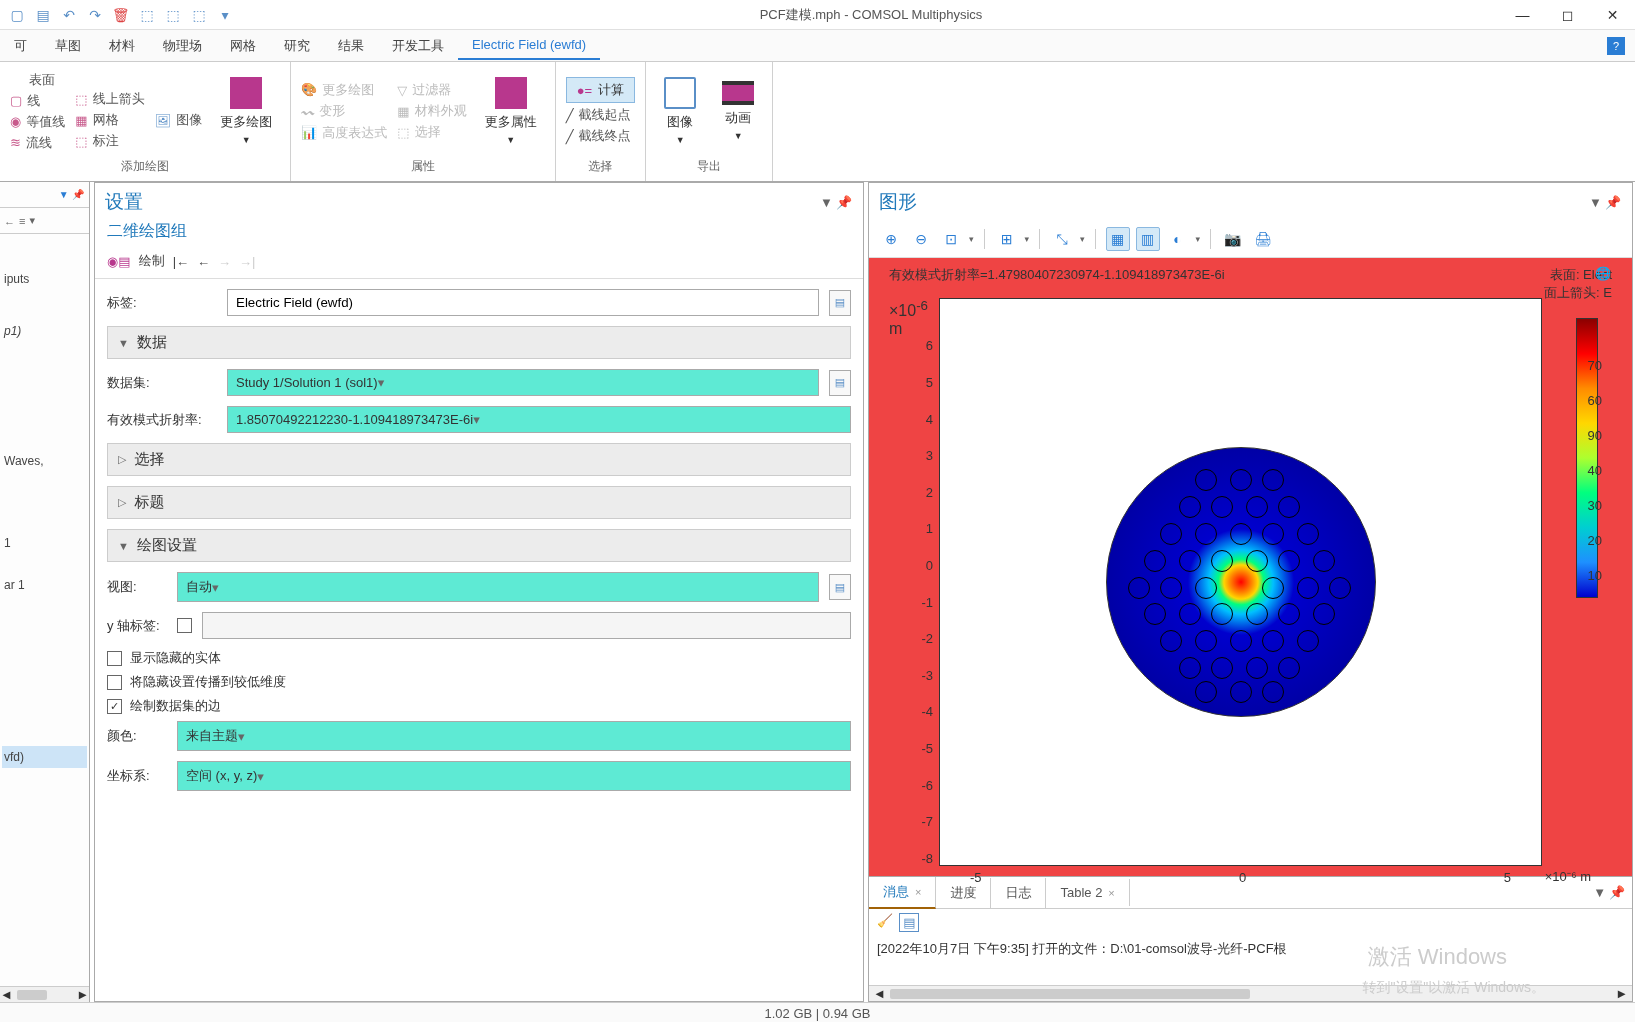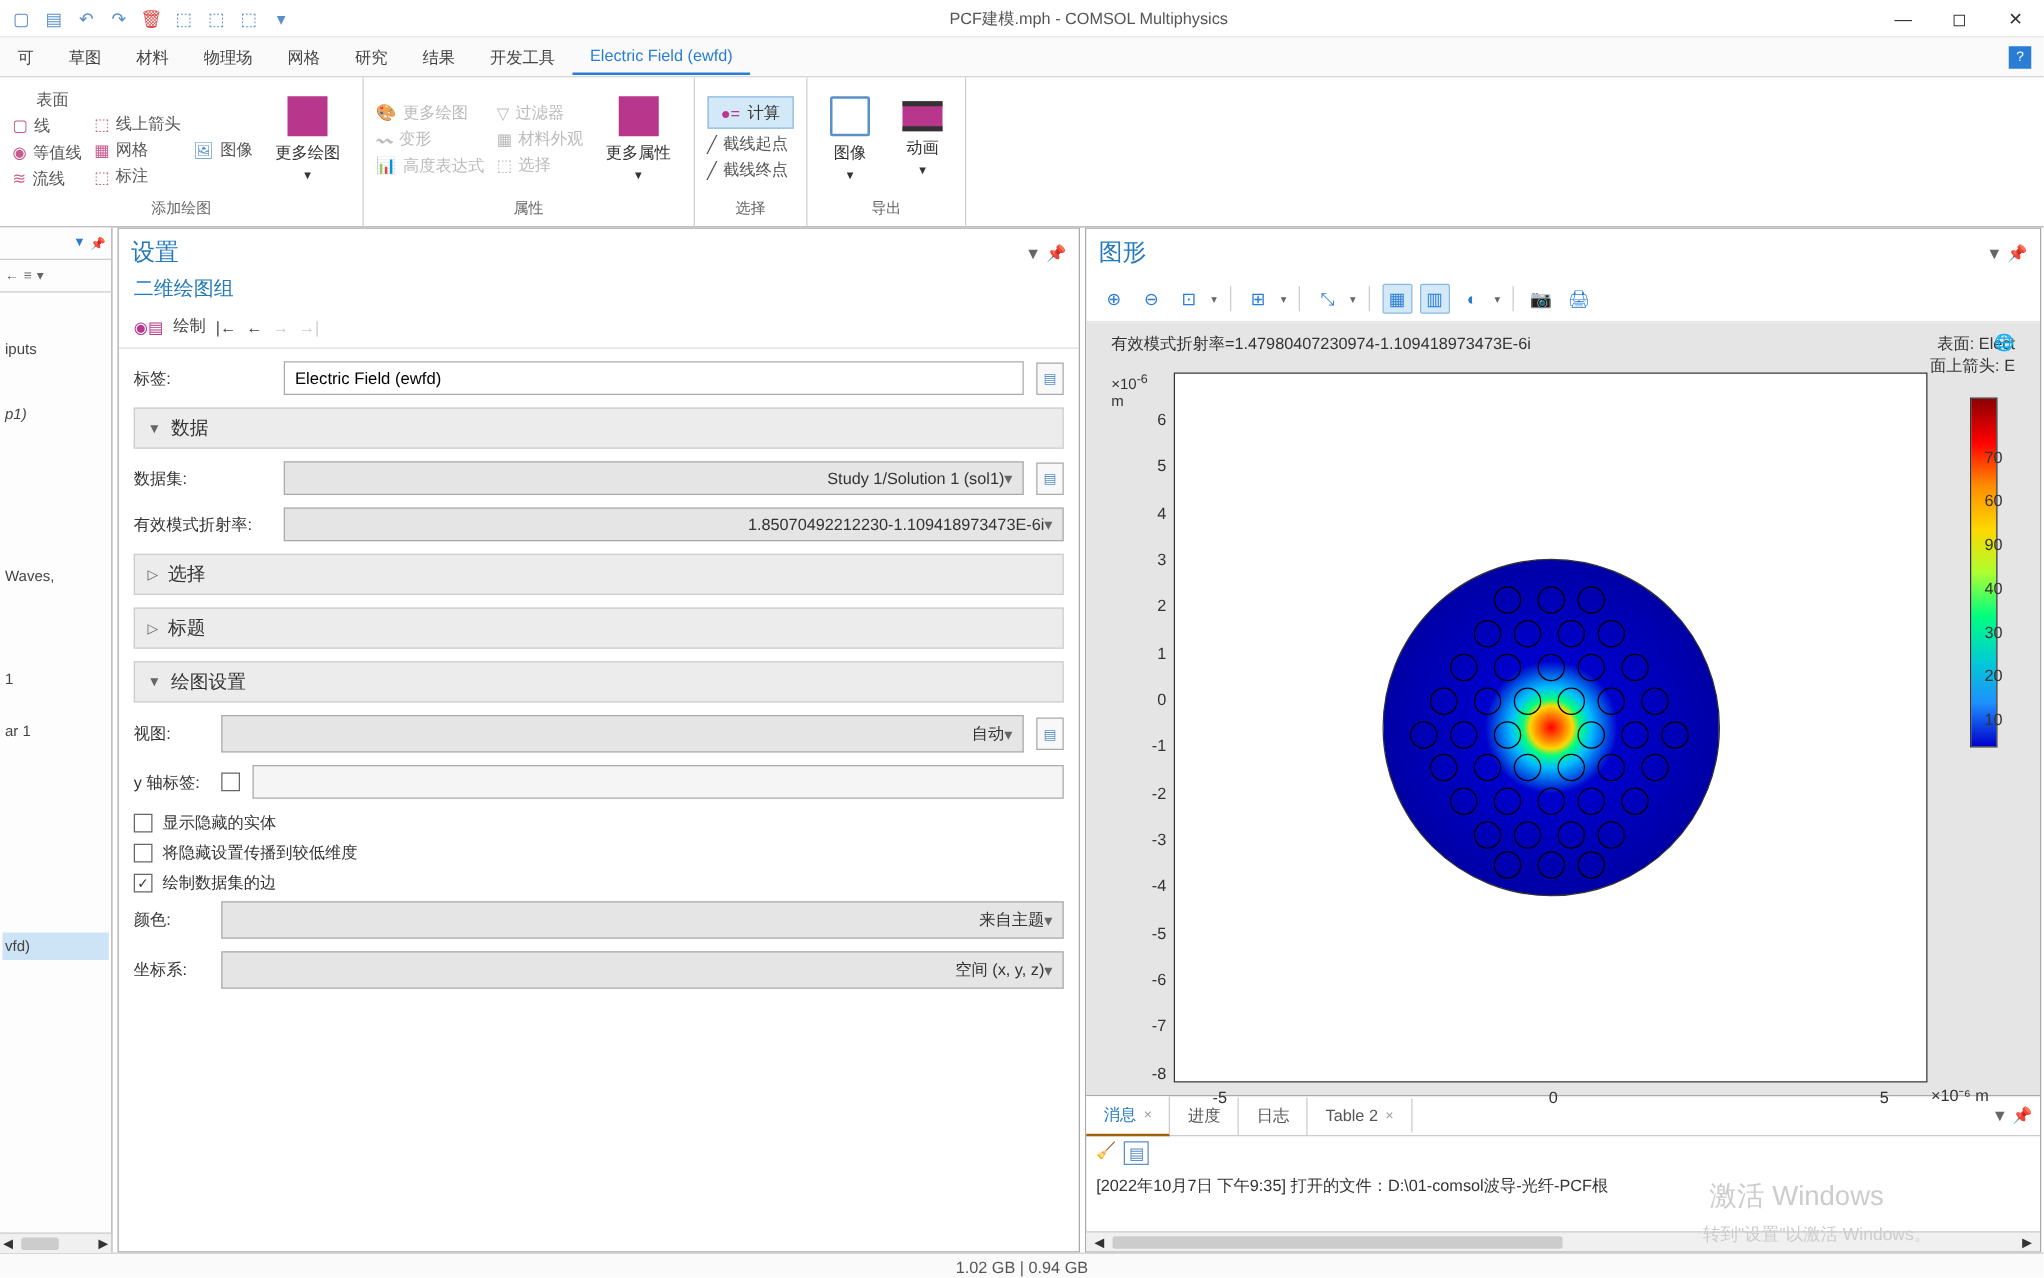--- a/index.html
+++ b/index.html
@@ -43,38 +43,38 @@
 .panel-header-icons { margin-left: auto; display: flex; gap: 4px; color: #666; }
 .panel-subtitle { font-size: 16px; color: #227abb; padding: 0 12px 6px; }
 .panel-toolbar { display: flex; align-items: center; gap: 8px; padding: 4px 12px 8px; border-bottom: 1px solid #ddd; }
 .panel-toolbar span { font-size: 13px; color: #444; }
 .arrow-icon { color: #c85a8c; font-size: 13px; }
 .arrow-icon.disabled { color: #ccc; }
 .settings-body { flex: 1; overflow: auto; padding: 10px 12px; }
 .form-row { display: flex; align-items: center; gap: 10px; margin-bottom: 10px; }
 .form-label { width: 110px; color: #333; }
 .form-input { flex: 1; border: 1px solid #aaa; padding: 5px 8px; background: #fff; }
-.form-select { flex: 1; border: 1px solid #aaa; padding: 5px 8px; background: #e5e5e5; display: flex; justify-content: flex-end; align-items: center; }
+.form-select { flex: 1; border: 1px solid #aaa; padding: 5px 8px; background: #5eead4; display: flex; justify-content: flex-start; align-items: center; }
 .form-select .caret { color: #666; }
 .side-btn { width: 22px; height: 26px; border: 1px solid #aaa; display: inline-flex; align-items: center; justify-content: center; font-size: 11px; color: #5a8fc7; background: #f8f8f8; }
 .section-header { background: #ececec; border: 1px solid #ccc; padding: 6px 10px; display: flex; align-items: center; gap: 8px; font-size: 15px; color: #333; margin-bottom: 10px; }
 .section-header .tri { color: #666; font-size: 11px; }
 .checkbox-row { display: flex; align-items: center; gap: 8px; margin-bottom: 6px; }
 .checkbox { width: 15px; height: 15px; border: 1px solid #666; display: inline-flex; align-items: center; justify-content: center; font-size: 11px; }
 .graphics-panel { width: 765px; margin-left: 4px; }
 .graphics-toolbar { display: flex; align-items: center; gap: 6px; padding: 6px 10px; border-bottom: 1px solid #ddd; }
 .gtool-btn { width: 24px; height: 24px; display: inline-flex; align-items: center; justify-content: center; color: #2a7dd4; border-radius: 2px; font-size: 14px; }
 .gtool-btn.active { background: #d4e9f7; border: 1px solid #8ab8e0; }
 .gtool-sep { width: 1px; height: 20px; background: #ccc; margin: 0 4px; }
-.graphics-area { flex: 1; position: relative; background: #e5e5e5; padding: 10px; }
+.graphics-area { flex: 1; position: relative; background: #ef4444; padding: 10px; }
 .graphics-info { position: absolute; top: 8px; left: 20px; right: 20px; display: flex; justify-content: space-between; font-size: 13px; color: #333; }
 .graphics-info-right { text-align: right; }
 .plot-container { position: absolute; top: 40px; left: 20px; right: 20px; bottom: 10px; display: flex; }
 .y-axis { width: 50px; display: flex; flex-direction: column; }
-.y-axis-label { font-size: 12px; color: #333; }
+.y-axis-label { font-size: 16px; color: #333; }
 .y-ticks { flex: 1; display: flex; flex-direction: column; justify-content: space-between; text-align: right; padding-right: 6px; font-size: 13px; }
 .plot-area { flex: 1; border: 1px solid #333; position: relative; background: #fff; }
 .colorbar { width: 50px; display: flex; flex-direction: column; align-items: center; margin-left: 20px; }
 .colorbar-gradient { width: 22px; height: 280px; background: linear-gradient(to bottom, #8b0000, #ff0000, #ff8c00, #ffd700, #adff2f, #00ff7f, #00ced1, #1e90ff, #0000cd); border: 1px solid #333; margin-top: 20px; }
 .colorbar-ticks { position: absolute; right: 10px; top: 60px; display: flex; flex-direction: column; gap: 20px; font-size: 13px; }
 .x-axis { position: absolute; bottom: -20px; left: 0; right: 0; display: flex; justify-content: space-between; font-size: 13px; padding: 0 30px; }
 .x-axis-label { position: absolute; bottom: -20px; right: -50px; font-size: 13px; }
 .circle-plot { position: absolute; top: 50%; left: 50%; transform: translate(-50%, -50%); width: 270px; height: 270px; border-radius: 50%; border: 1px solid #333; background: radial-gradient(circle at center, #ff0000 0%, #ff8c00 6%, #ffd700 9%, #00ff7f 12%, #00bfff 17%, #0000cd 28%, #00008b 100%); }
 .small-circle { position: absolute; width: 22px; height: 22px; border: 1px solid #000; border-radius: 50%; }
 .bottom-panels { height: 125px; border-top: 1px solid #aaa; display: flex; flex-direction: column; }

